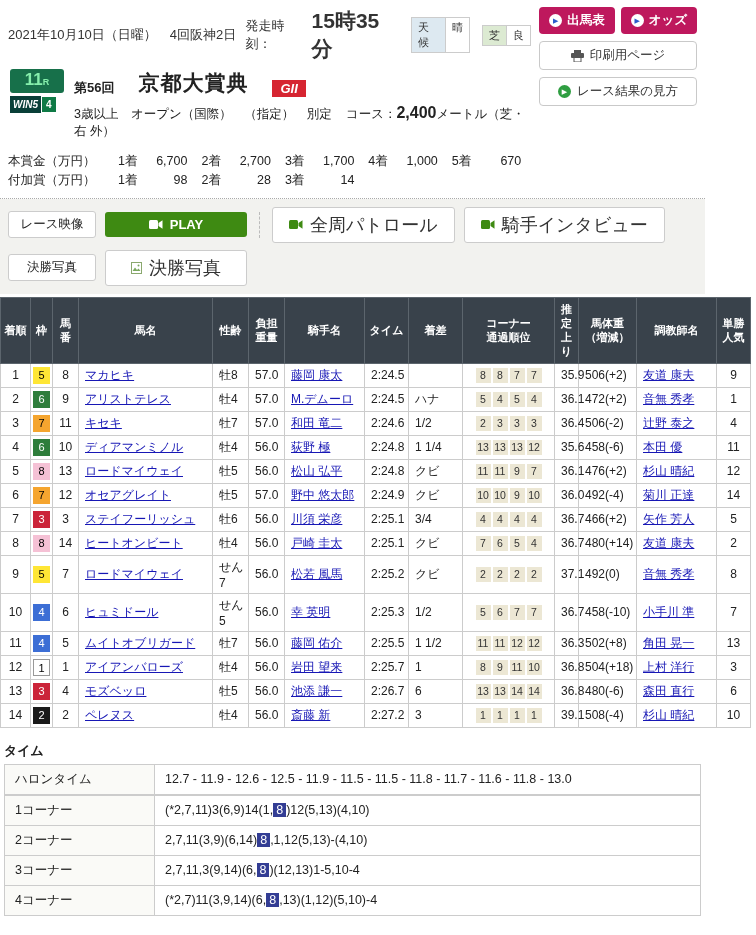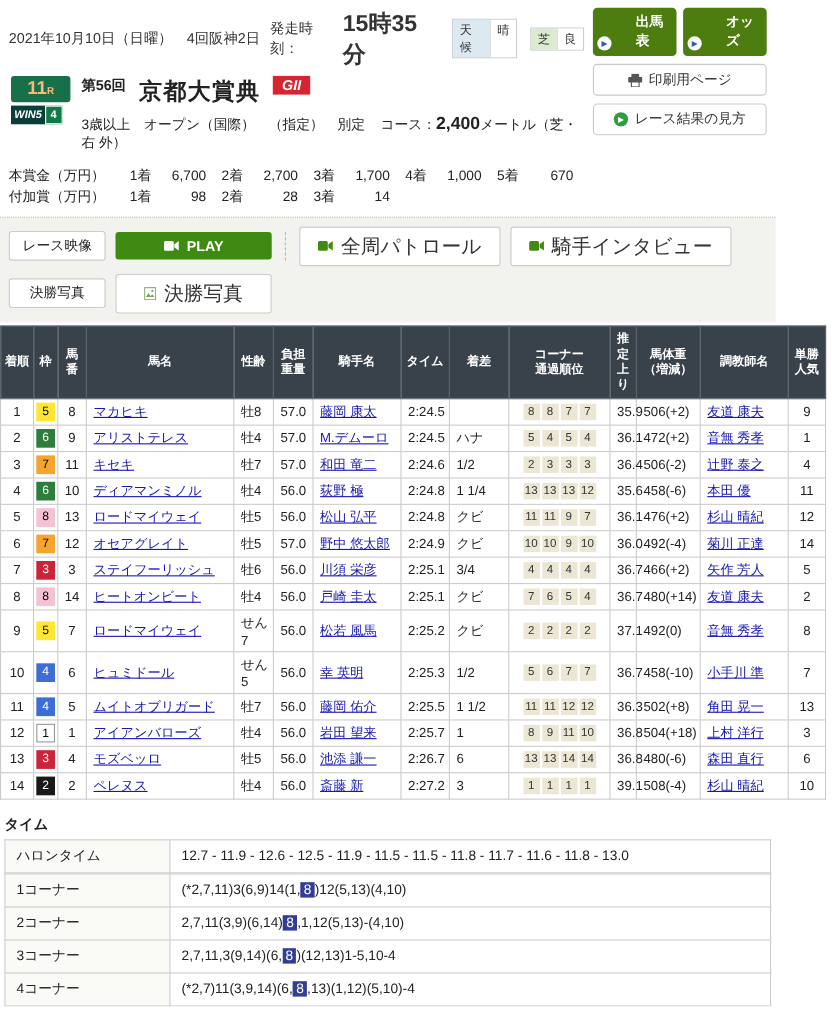--- a/index.html
+++ b/index.html
@@ -9,33 +9,33 @@
   
   .topbar { display: flex; justify-content: space-between; padding: 7px 8px 0 8px; }
   .date-line { font-size: 13px; color: #333; display: flex; align-items: center; }
   .start-time { font-size: 21px; font-weight: bold; margin-left: 2px; }
   .wx { display: inline-flex; border: 1px solid #ccc; margin-left: 12px; font-size: 11px; vertical-align: middle; }
   .wx .lab { background: #dde9f1; padding: 2px 6px; }
   .wx .val { background: #fff; padding: 2px 6px; border-left: 1px solid #ccc; }
   .wx.turf .lab { background: #dcead2; }
   .hdr-right { display: flex; flex-direction: column; gap: 7px; width: 158px; flex-shrink: 0; margin-left: 8px; }
   .blue-row { display: flex; gap: 6px; }
-  .btn-blue { flex: 1; background: #4d7c0f; color: #fff; border-radius: 4px; padding: 5px 4px; font-size: 12.5px; font-weight: bold; display: flex; align-items: flex-end; justify-content: center; gap: 22px; cursor: pointer; }
+  .btn-blue { flex: 1; background: #be185d; color: #fff; border-radius: 4px; padding: 5px 4px; font-size: 12.5px; font-weight: bold; display: flex; align-items: center; justify-content: center; gap: 5px; cursor: pointer; }
   .btn-white { background: #fff; border: 1px solid #c9c9c9; border-radius: 4px; padding: 5px 4px; font-size: 12.5px; display: flex; align-items: center; justify-content: center; gap: 6px; cursor: pointer; color: #333; }
   .circ { width: 13px; height: 13px; border-radius: 50%; background: #fff; color: #2a5bcc; display: inline-flex; align-items: center; justify-content: center; font-size: 7px; flex-shrink: 0; }
   .circ.green { background: #2f9e41; color: #fff; }
 
   .race-block { display: flex; gap: 10px; margin-top: 6px; padding: 0 0 0 2px; }
   .race-badges { display: flex; flex-direction: column; gap: 3px; width: 54px; flex-shrink: 0; }
-  .rno { background: #17704a; color: #fdba74; border-radius: 3px; text-align: center; padding: 2px 0 3px; font-weight: bold; font-size: 17px; line-height: 1.1; }
+  .rno { background: #17704a; color: #86efac; border-radius: 3px; text-align: center; padding: 2px 0 3px; font-weight: bold; font-size: 17px; line-height: 1.1; }
   .rno .sfx { font-size: 9px; font-weight: bold; }
   .win5 { display: flex; height: 17px; }
   .win5-logo { background: #093f38; color: #fff; font-style: italic; font-weight: bold; font-size: 10px; padding: 1px 3px; display: flex; align-items: center; }
   .win5-num { background: #0f7a46; border: 1px solid #fff; color: #fff; font-size: 10px; font-weight: bold; padding: 1px 4px; display: flex; align-items: center; }
-  .race-title-line { display: flex; align-items: flex-start; gap: 12px; }
+  .race-title-line { display: flex; align-items: flex-end; gap: 24px; }
   .race-round { font-size: 13px; font-weight: bold; }
   .race-name { font-size: 21px; font-weight: bold; letter-spacing: 1px; }
   .grade { background: #d62531; color: #fff; font-weight: bold; font-style: italic; font-size: 13px; padding: 1px 8px; }
   .race-cond { font-size: 12.5px; margin-top: 7px; color: #222; }
   .course-label { margin-left: 14px; }
   .course-val { font-size: 16px; font-weight: bold; }
 
   .prize { padding: 10px 8px 8px; border-bottom: 1px dotted #aaa; font-size: 12.5px; margin-top: 2px; }
   .prize-row { display: flex; line-height: 1.5; }
   .prize-label { width: 96px; }

